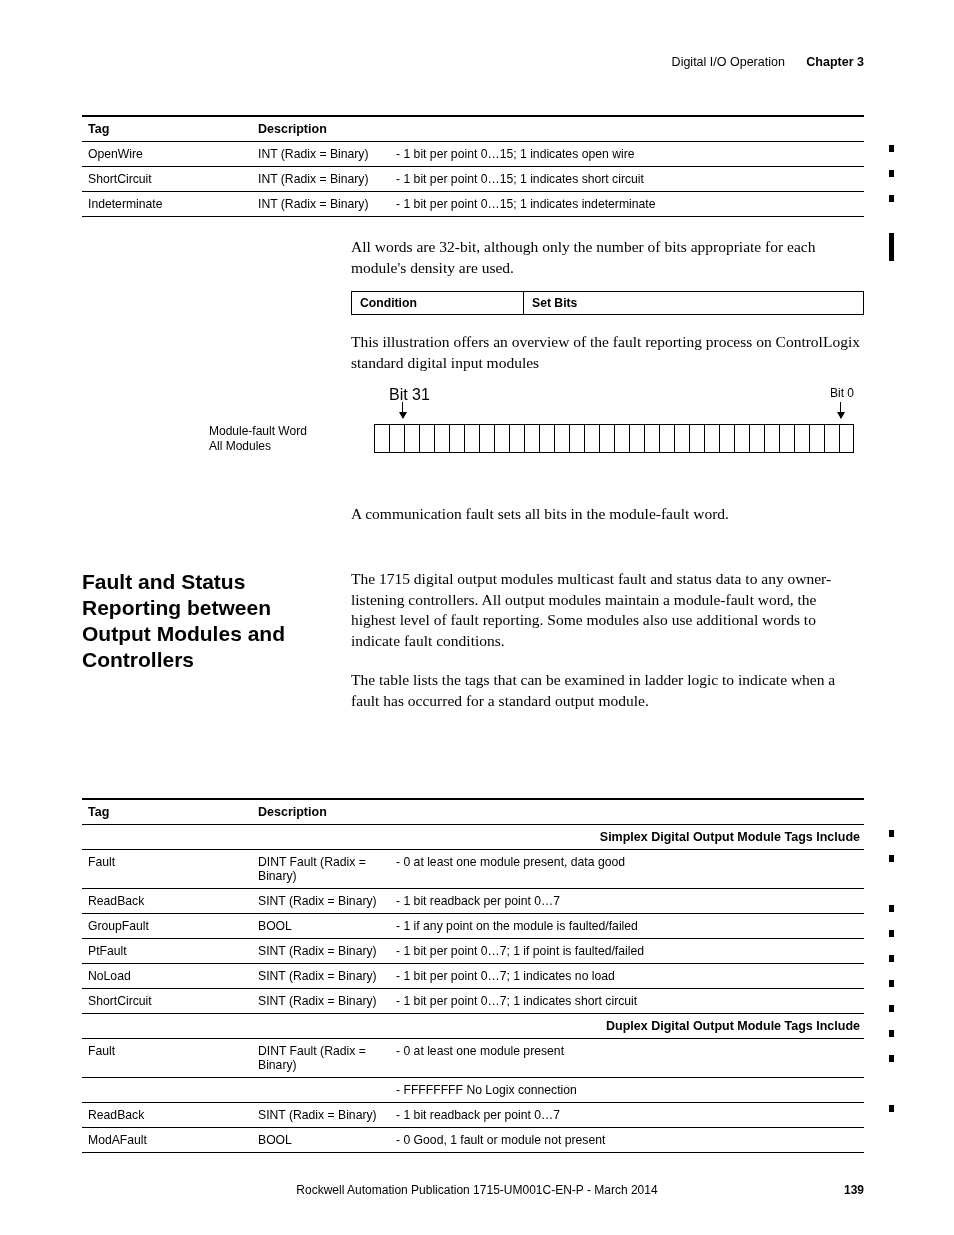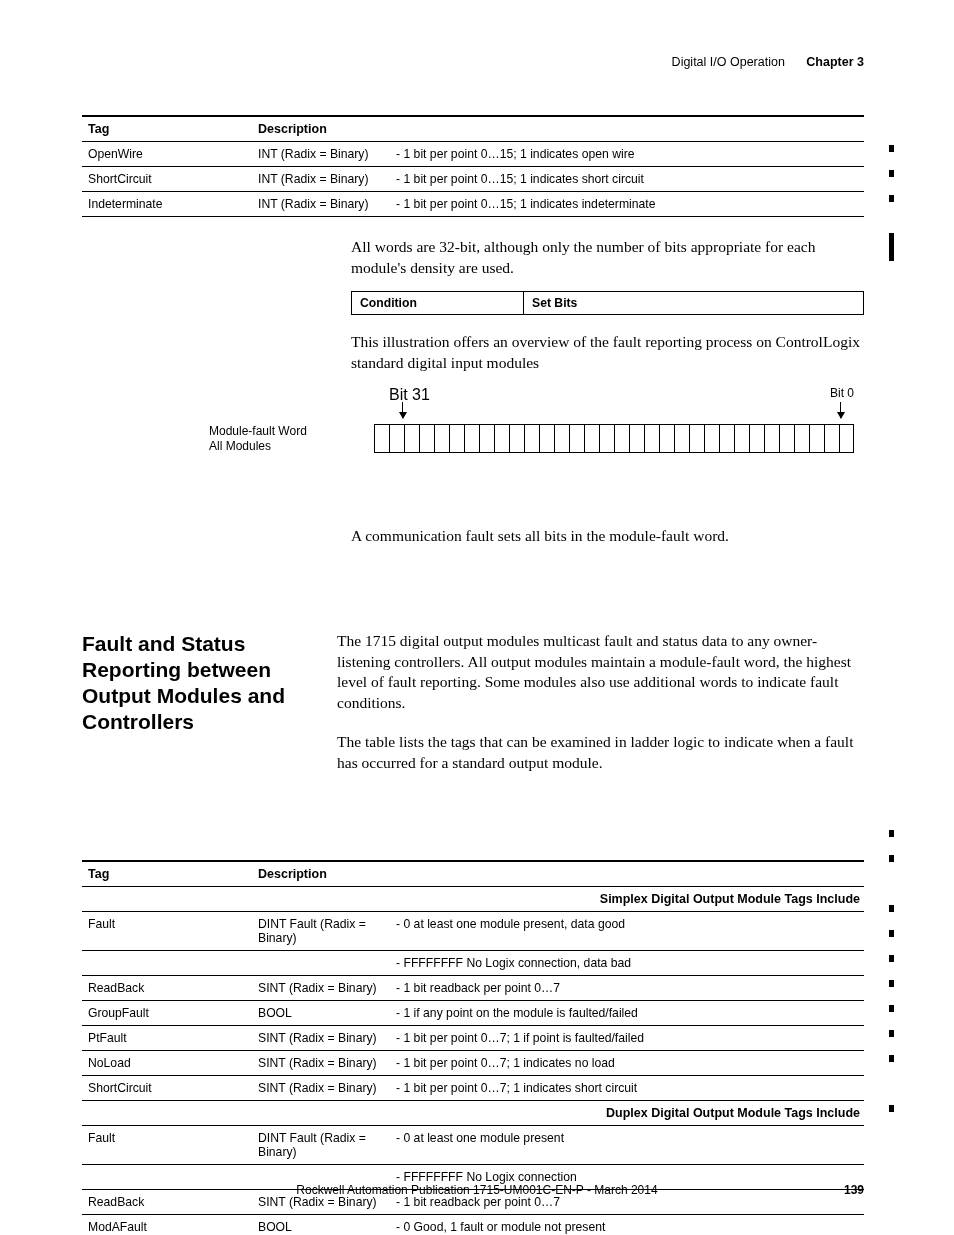--- a/index.html
+++ b/index.html
@@ -121,22 +121,22 @@
   .module-label {
     position: absolute;
     top: 38px;
     left: 127px;
     font-size: 12px;
     line-height: 1.3;
     width: 140px;
   }
   .section-row {
     display: flex;
-    margin-top: 84px;
-    gap: 6px;
+    margin-top: 44px;
+    gap: 20px;
   }
   .section-head {
     font-family: "Myriad Pro", "Segoe UI", Arial, sans-serif;
     font-weight: 700;
     font-size: 21px;
     line-height: 1.25;
     width: 249px;
     flex-shrink: 0;
   }
   .section-body {
@@ -295,21 +295,21 @@
         <div class="cell"></div>
         <div class="cell"></div>
         <div class="cell"></div>
     </div>
     <div class="module-label">
       <span>Module-fault Word</span><br>
       <span>All Modules</span>
     </div>
   </div>
 
-  <div class="body-text" style="margin-top:50px">A communication fault sets all bits in the module-fault word.</div>
+  <div class="body-text" style="margin-top:28px">A communication fault sets all bits in the module-fault word.</div>
 
   <div class="section-row">
     <div class="section-head">Fault and Status Reporting between Output Modules and Controllers</div>
     <div class="section-body">
       <p>The 1715 digital output modules multicast fault and status data to any owner-listening controllers. All output modules maintain a module-fault word, the highest level of fault reporting. Some modules also use additional words to indicate fault conditions.</p>
       <p>The table lists the tags that can be examined in ladder logic to indicate when a fault has occurred for a standard output module.</p>
     </div>
   </div>
 
   <table class="big-table">
@@ -323,25 +323,20 @@
       <th>Tag</th>
       <th colspan="2">Description</th>
     </tr>
     <tr class="sub-head">
       <td colspan="3">Simplex Digital Output Module Tags Include</td>
     </tr>
     <tr>
           <td>Fault</td>
           <td>DINT Fault (Radix = Binary)</td>
           <td>- 0 at least one module present, data good</td>
-        </tr>
-    <tr>
-          <td></td>
-          <td></td>
-          <td>- FFFFFFFF No Logix connection, data bad</td>
         </tr>
     <tr>
           <td>ReadBack</td>
           <td>SINT (Radix = Binary)</td>
           <td>- 1 bit readback per point 0…7</td>
         </tr>
     <tr>
           <td>GroupFault</td>
           <td>BOOL</td>
           <td>- 1 if any point on the module is faulted/failed</td>

